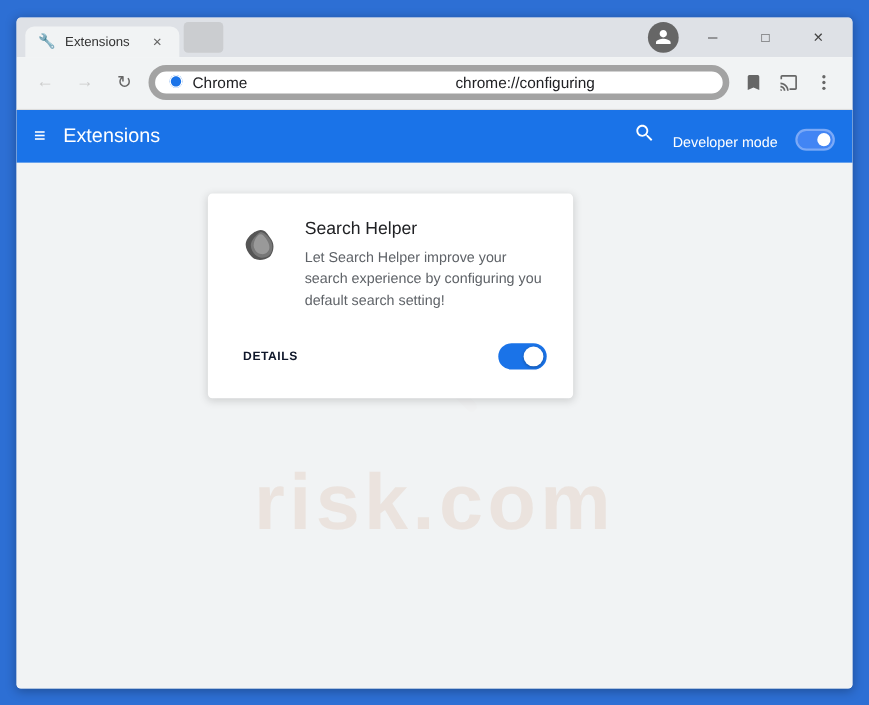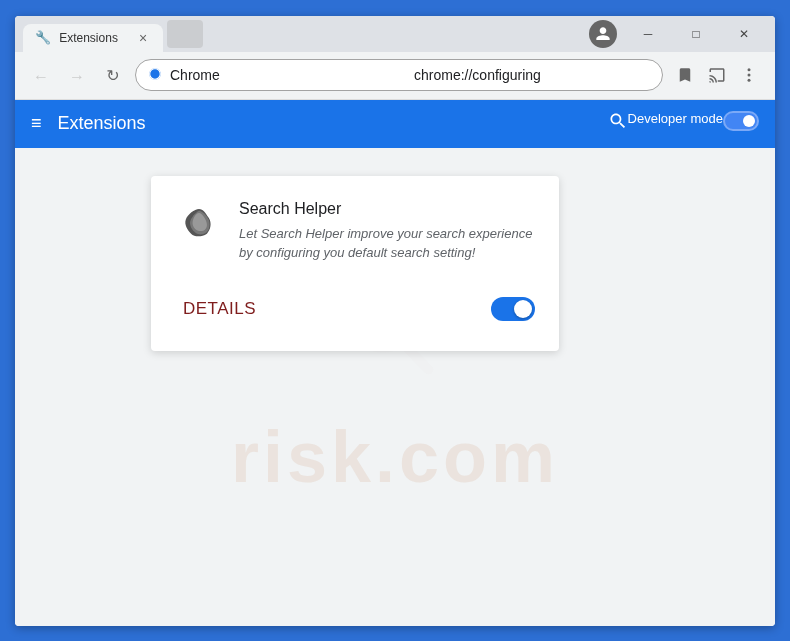--- a/index.html
+++ b/index.html
@@ -139,21 +139,21 @@
       font-size: 16px;
       cursor: pointer;
       border-radius: 50%;
     }
     .nav-btn.disabled { color: #ccc; cursor: default; }
 
     .address-input-wrap {
       flex: 1;
       height: 32px;
       background: #fff;
-      border: 1px solid #a3a3a3;
+      border: 6px solid #a3a3a3;
       border-radius: 16px;
       display: flex;
       align-items: center;
       padding: 0 12px;
       gap: 8px;
     }
 
     .site-icon {
       font-size: 13px;
       color: #1a73e8;
@@ -201,22 +201,22 @@
 
     .ext-title {
       font-size: 18px;
       color: white;
       font-weight: 400;
       flex: 1;
     }
 
     .header-actions {
       display: flex;
-      align-items: flex-start;
-      gap: 0;
+      align-items: flex-end;
+      gap: 16px;
     }
 
     .search-btn {
       font-size: 20px;
       color: white;
       cursor: pointer;
     }
 
     .dev-mode-label {
       font-size: 13px;
@@ -281,21 +281,21 @@
       letter-spacing: 4px;
       margin-top: 20px;
     }
 
     
     .ext-card {
       position: absolute;
       top: 28px;
       left: 50%;
       transform: translateX(-50%) translateX(-40px);
-      width: 408px;
+      width: 332px;
       background: white;
       border-radius: 4px;
       box-shadow: 0 2px 8px rgba(0,0,0,0.15);
       padding: 24px;
     }
 
     .ext-card-header {
       display: flex;
       align-items: flex-start;
       gap: 16px;
@@ -321,35 +321,34 @@
       font-size: 16px;
       font-weight: 500;
       color: #202124;
       margin-bottom: 6px;
     }
 
     .ext-desc {
       font-size: 13px;
       color: #5f6368;
       line-height: 1.5;
-      font-style: italic;
     }
 
     .ext-card-footer {
       display: flex;
       align-items: center;
       margin-top: 16px;
       padding-top: 12px;
       border-top: none;
     }
 
     .ext-action-btn {
-      font-size: 17px;
-      font-weight: 400;
-      color: #7f1d1d;
+      font-size: 11px;
+      font-weight: 700;
+      color: #0f172a;
       letter-spacing: 0.5px;
       cursor: pointer;
       padding: 8px 8px;
       margin-right: 16px;
       border-radius: 4px;
     }
 
     .spacer { flex: 1; }
 
     .ext-toggle {

